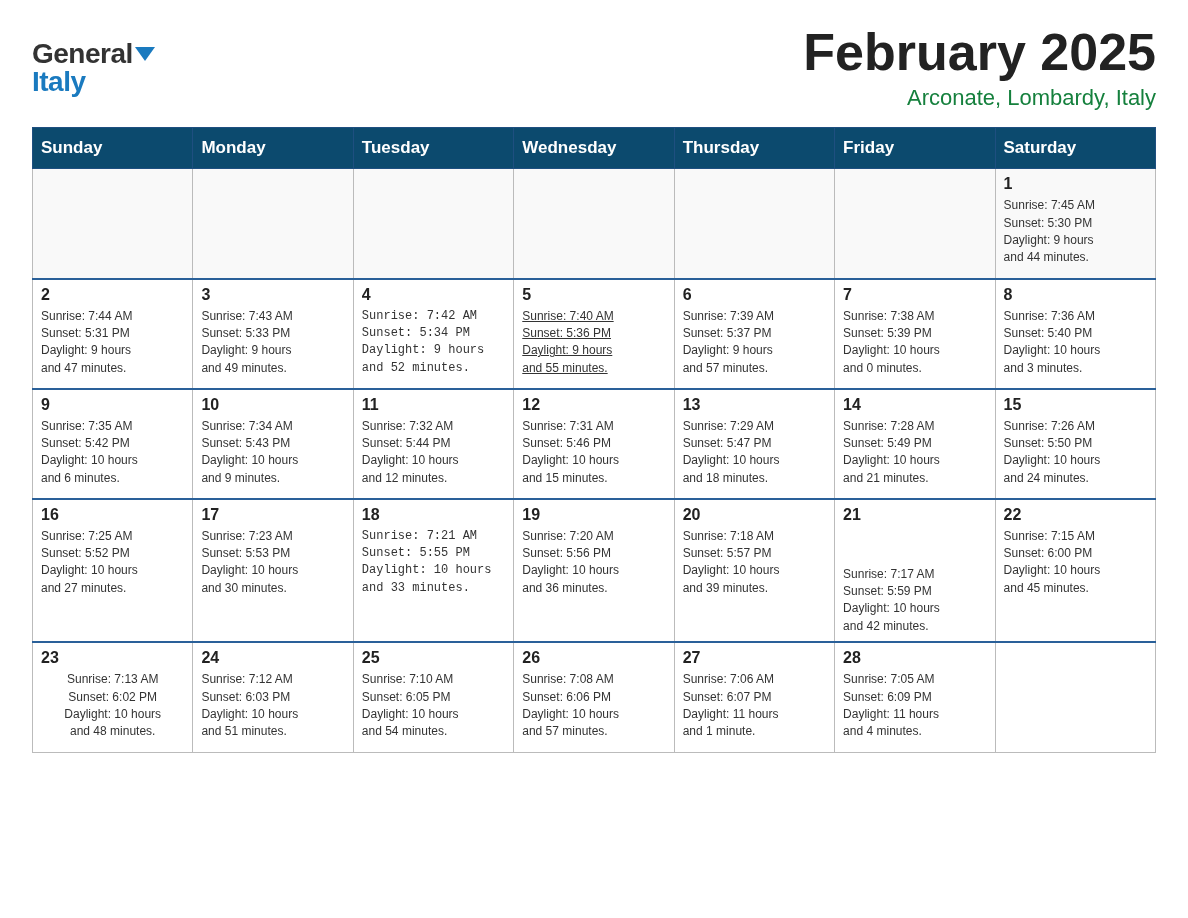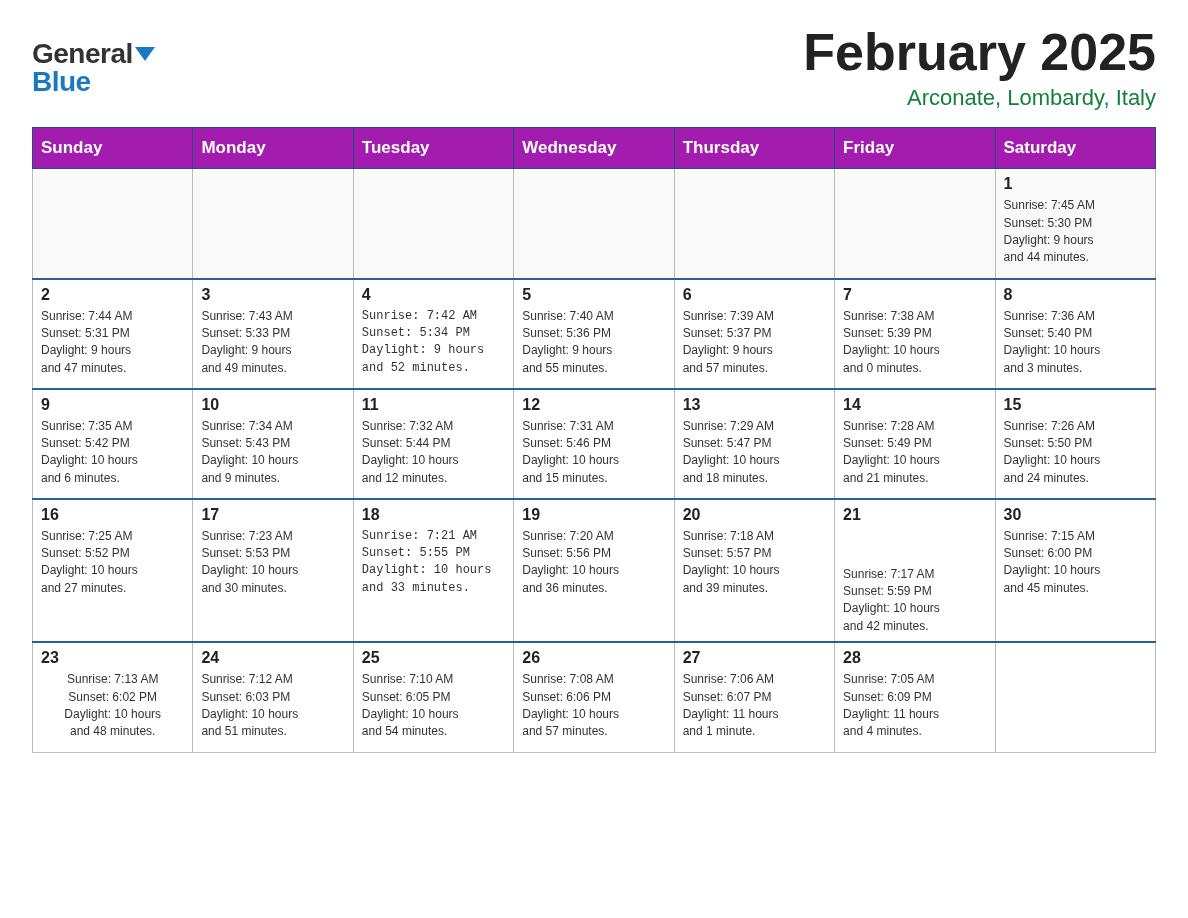--- a/index.html
+++ b/index.html
@@ -58,21 +58,21 @@
       font-size: 22px;
       color: #15803d;
       margin-top: 4px;
     }
     .calendar {
       width: 100%;
       border-collapse: collapse;
       border: 1px solid #999;
     }
     .calendar th {
-      background-color: #a21caf;
+      background-color: #0c4a6e;
       color: #fff;
       font-size: 17px;
       font-weight: bold;
       padding: 10px 8px;
       text-align: left;
       border: 1px solid #1e4f80;
     }
     .calendar td {
       vertical-align: top;
       padding: 6px 8px;
@@ -108,21 +108,21 @@
   </style>
 </head>
 <body>
 
 <div class="header">
   <div class="logo">
     <div>
       <span class="logo-general">General</span><span class="logo-triangle"></span>
     </div>
     <div>
-      <span class="logo-blue">Blue</span>
+      <span class="logo-blue">Italy</span>
     </div>
   </div>
   <div class="title-block">
     <div class="month-title">February 2025</div>
     <div class="location-title">Arconate, Lombardy, Italy</div>
   </div>
 </div>
 
 <table class="calendar">
   <thead>
@@ -169,21 +169,21 @@
         </td>
         <td>
           <span class="day-number">4</span>
           <div class="day-info" style="white-space: pre-line; font-family: Liberation Mono, monospace;">Sunrise: 7:42 AM
 Sunset: 5:34 PM
 Daylight: 9 hours
 and 52 minutes.</div>
         </td>
         <td>
           <span class="day-number">5</span>
-          <div class="day-info" style="white-space: pre-line;">Sunrise: 7:40 AM
+          <div class="day-info" style="white-space: pre-line; text-decoration: underline;">Sunrise: 7:40 AM
 Sunset: 5:36 PM
 Daylight: 9 hours
 and 55 minutes.</div>
         </td>
         <td>
           <span class="day-number">6</span>
           <div class="day-info" style="white-space: pre-line;">Sunrise: 7:39 AM
 Sunset: 5:37 PM
 Daylight: 9 hours
 and 57 minutes.</div>
@@ -291,21 +291,21 @@
 and 39 minutes.</div>
         </td>
         <td>
           <span class="day-number">21</span>
           <div class="day-info" style="white-space: pre-line; margin-top: 42px;">Sunrise: 7:17 AM
 Sunset: 5:59 PM
 Daylight: 10 hours
 and 42 minutes.</div>
         </td>
         <td>
-          <span class="day-number">30</span>
+          <span class="day-number">22</span>
           <div class="day-info" style="white-space: pre-line;">Sunrise: 7:15 AM
 Sunset: 6:00 PM
 Daylight: 10 hours
 and 45 minutes.</div>
         </td>
       </tr>
       <tr class="row-border">
         <td>
           <span class="day-number">23</span>
           <div class="day-info" style="white-space: pre-line; text-align: center;">Sunrise: 7:13 AM

